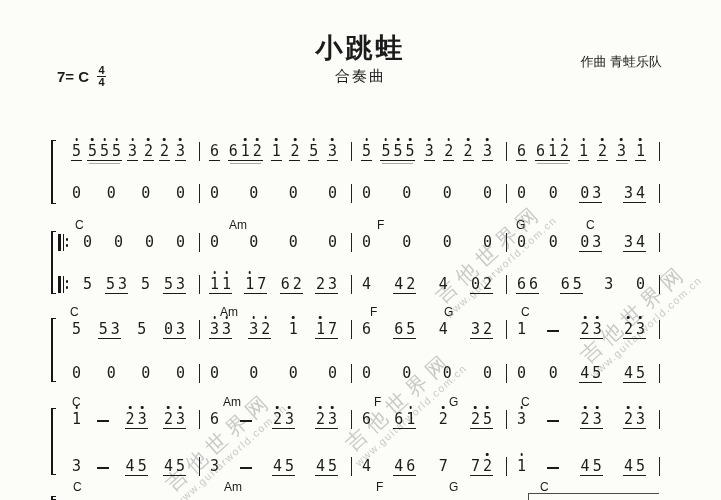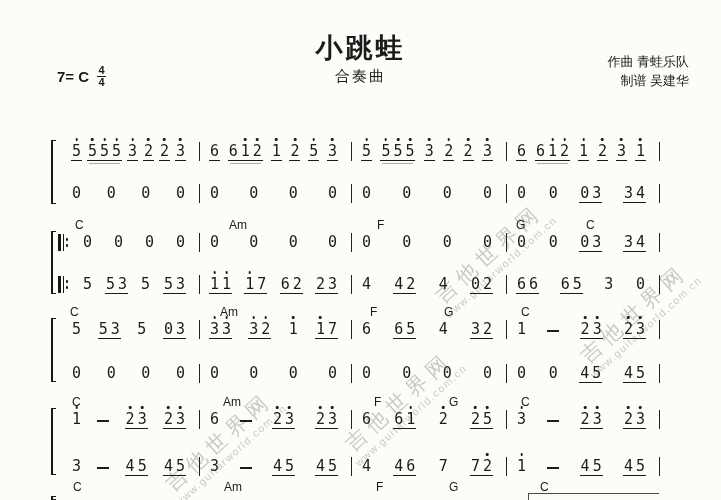--- a/index.html
+++ b/index.html
@@ -18,21 +18,21 @@
     font-size:15px;letter-spacing:2px;z-index:3;
   }
   .keysig{
     position:absolute;top:66px;left:57px;display:flex;align-items:center;gap:8px;
     font-size:15px;font-weight:bold;z-index:3;
   }
   .ts{display:inline-flex;flex-direction:column;align-items:center}
   .ts span{font-size:11px;font-weight:bold;line-height:9px}
   .ts .tsline{width:9px;height:1px;background:#1b1b1b;margin:1px 0}
   .credits{
-    position:absolute;top:52px;right:32px;text-align:right;
+    position:absolute;top:52px;right:59px;text-align:right;
     font-size:13px;line-height:19px;z-index:3;
   }
   
   .score{position:absolute;inset:0;z-index:2}
   .vrow{position:absolute;left:62px;width:598px;height:19px;display:flex}
   .measure{
     display:flex;align-items:flex-end;justify-content:space-between;
     padding:0 13px 0 9px;border-right:1.2px solid #222;position:relative;height:19px;
     box-sizing:border-box;
   }
@@ -88,21 +88,20 @@
     <span>7= C</span>
     <span class="ts">
       <span>4</span>
       <span class="tsline"></span>
       <span>4</span>
     </span>
   </div>
 
   <div class="credits">
     <div>作曲 青蛙乐队</div>
-    <div>制谱 吴建华</div>
   </div>
 
   <div class="score">
       <div class="bracket" style="top: 140px; height: 64px;"></div>
       <div class="vrow" style="top: 142px;">
         <div class="measure" style="width: 138px;">
           <span class="grp u1">
             <span class="nch dot">5</span>
           </span>
           <span class="grp u2">

